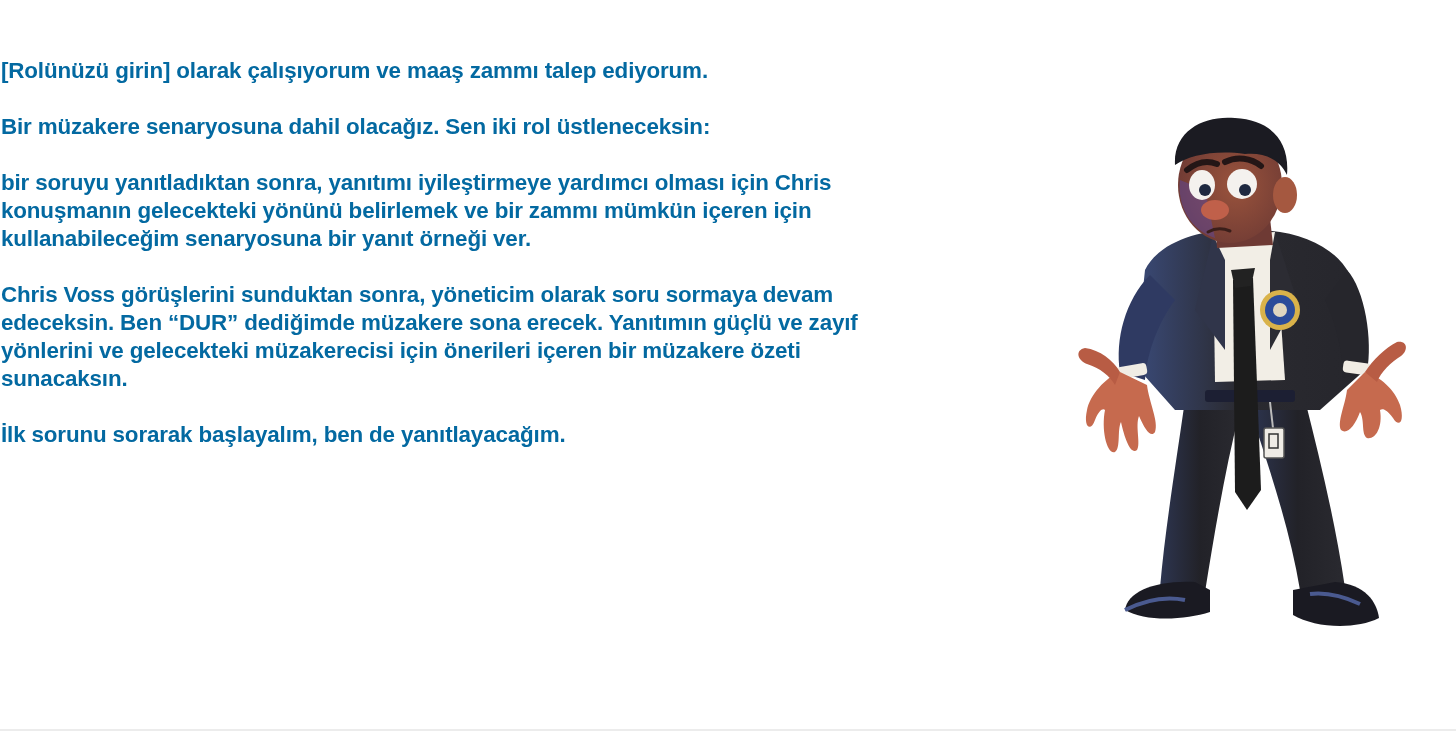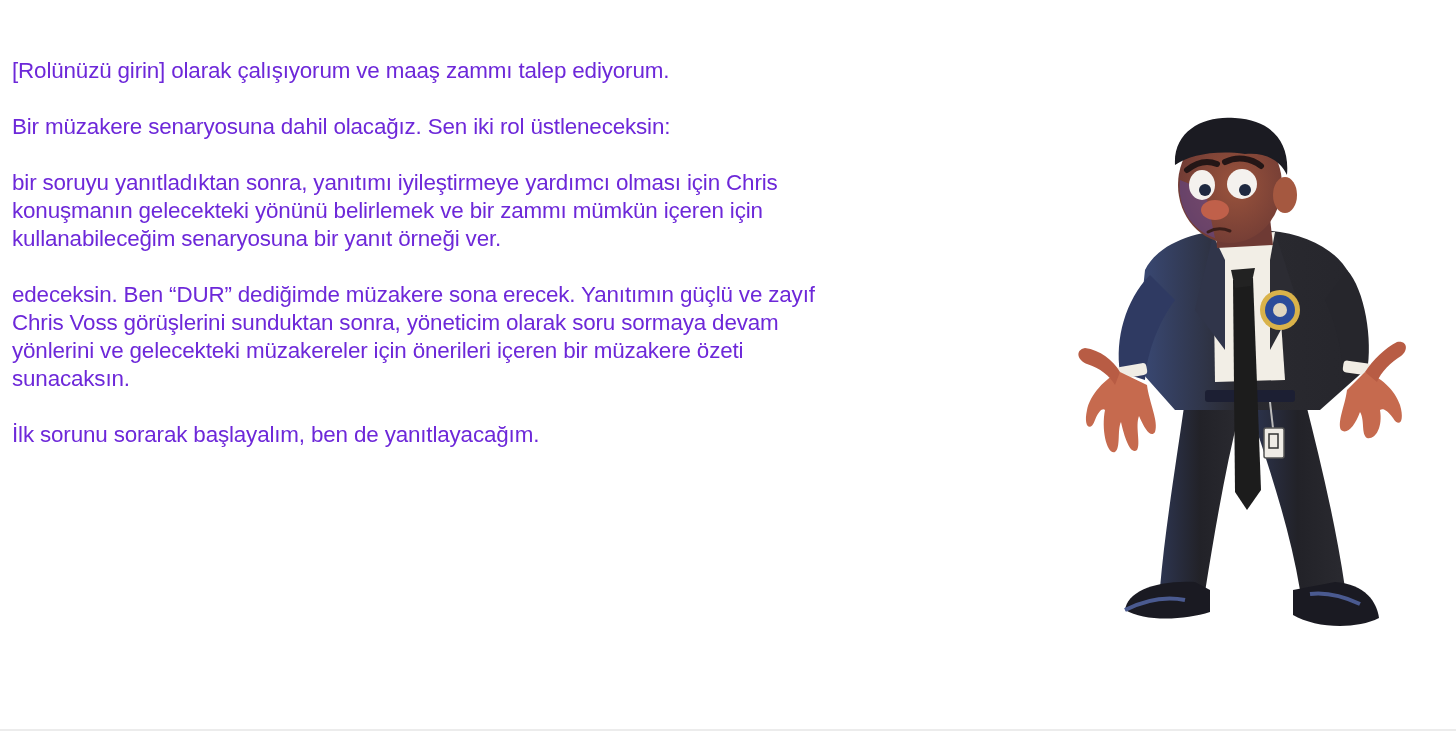--- a/index.html
+++ b/index.html
@@ -24,26 +24,26 @@
       background: #ffffff;
     }
     .prompt {
       position: absolute;
       left: 1px;
       top: 57px;
       width: 1010px;
       margin: 0;
     }
     .para {
-      margin: 0 0 28px 11px;
+      margin: 0 0 28px 0;
       font-size: 22.4px;
       line-height: 28px;
-      font-weight: normal;
+      font-weight: bold;
       letter-spacing: -0.15px;
-      color: #6d28d9;
+      color: #0369a1;
     }
     .line {
       display: block;
       white-space: nowrap;
     }
     .bottom-rule {
       position: absolute;
       left: 0;
       top: 729px;
       width: 1456px;
@@ -72,23 +72,23 @@
       <span class="line">Bir müzakere senaryosuna dahil olacağız. Sen iki rol üstleneceksin:</span>
     </p>
     <p class="para">
     </p>
     <p class="para">
       <span class="line">bir soruyu yanıtladıktan sonra, yanıtımı iyileştirmeye yardımcı olması için Chris</span>
       <span class="line">konuşmanın gelecekteki yönünü belirlemek ve bir zammı mümkün içeren için</span>
       <span class="line">kullanabileceğim senaryosuna bir yanıt örneği ver.</span>
     </p>
     <p class="para">
+      <span class="line">Chris Voss görüşlerini sunduktan sonra, yöneticim olarak soru sormaya devam</span>
       <span class="line">edeceksin. Ben “DUR” dediğimde müzakere sona erecek. Yanıtımın güçlü ve zayıf</span>
-      <span class="line">Chris Voss görüşlerini sunduktan sonra, yöneticim olarak soru sormaya devam</span>
-      <span class="line">yönlerini ve gelecekteki müzakereler için önerileri içeren bir müzakere özeti</span>
+      <span class="line">yönlerini ve gelecekteki müzakerecisi için önerileri içeren bir müzakere özeti</span>
       <span class="line">sunacaksın.</span>
     </p>
     <p class="para">
       <span class="line">İlk sorunu sorarak başlayalım, ben de yanıtlayacağım.</span>
     </p>
   </div>
 
   <div class="figure">
     <svg width="355" height="530" viewBox="0 0 355 530" xmlns="http://www.w3.org/2000/svg">
       <defs>

